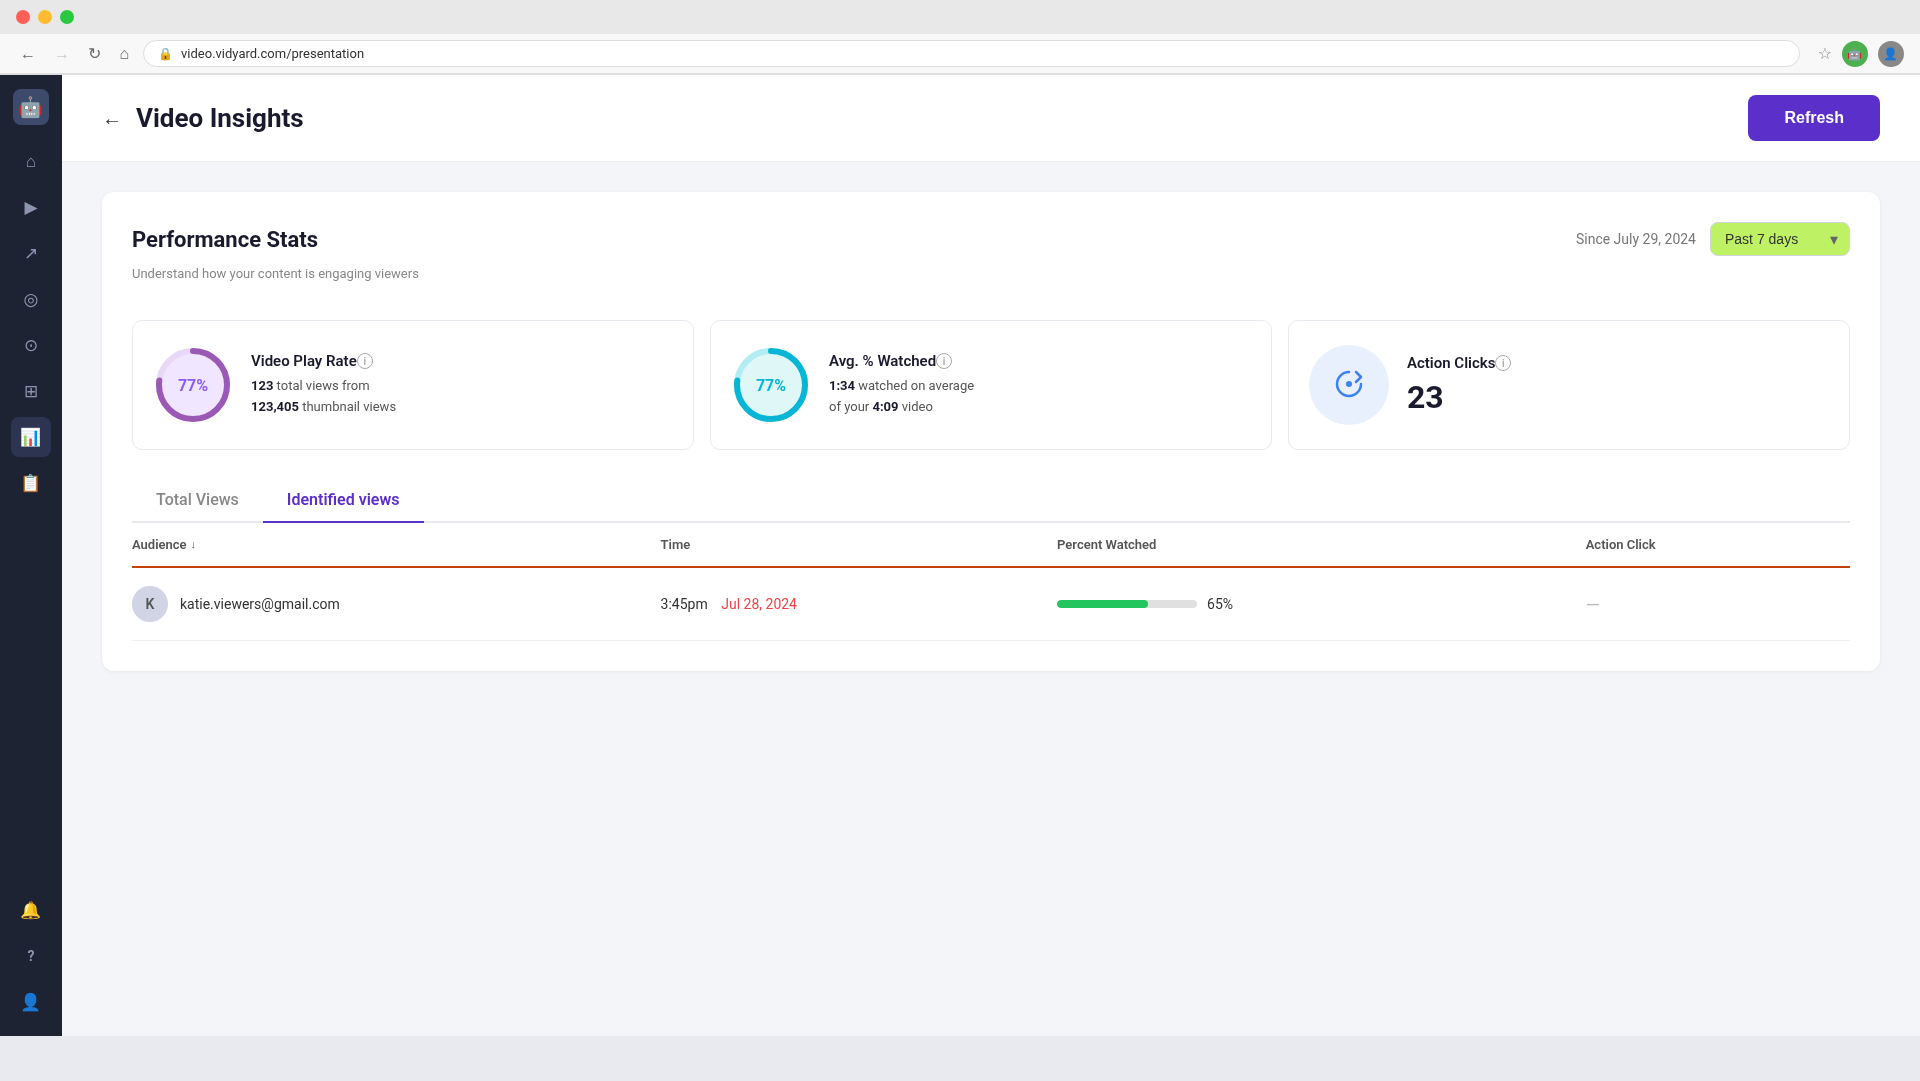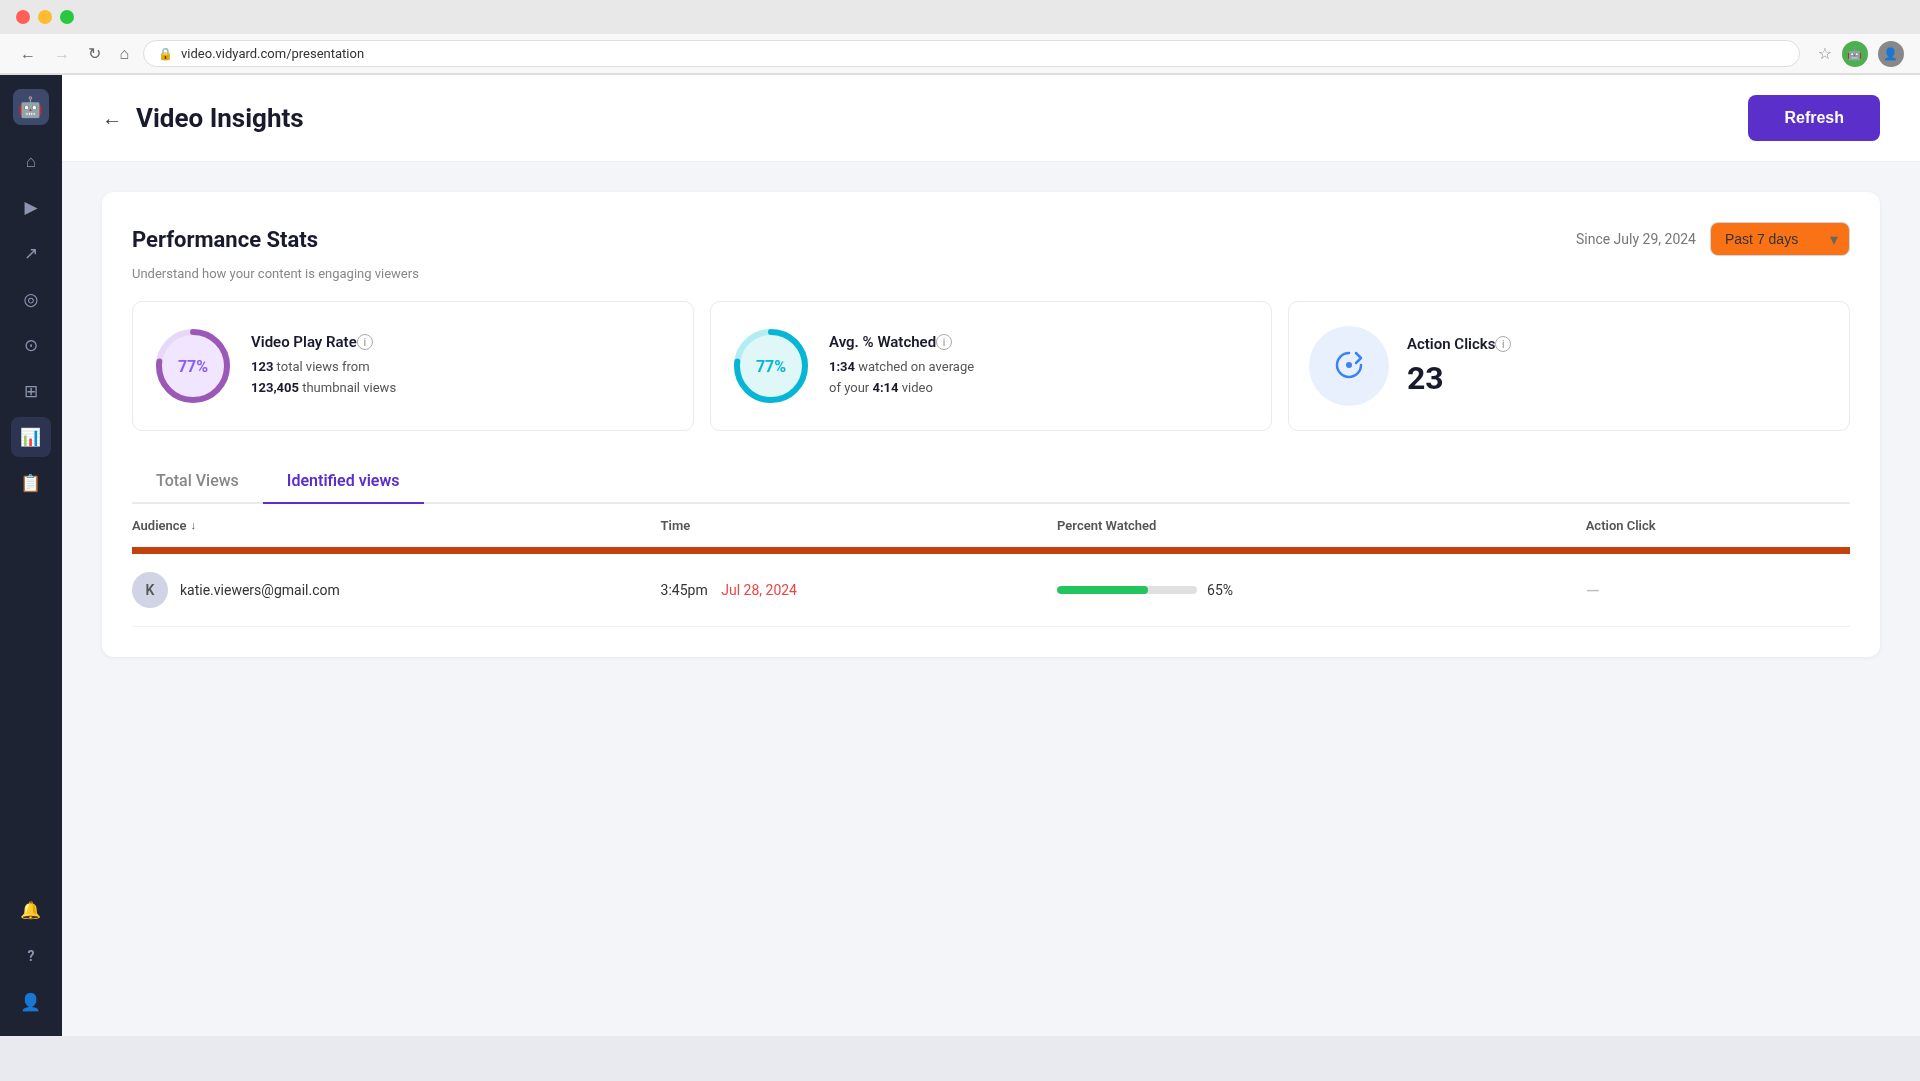--- a/index.html
+++ b/index.html
@@ -168,40 +168,40 @@
     .period-select-wrapper {
       position: relative;
       display: inline-block;
     }
     .period-select-wrapper select {
       border: 1.5px solid #d0d4df;
       border-radius: 8px;
       padding: 8px 36px 8px 14px;
       font-size: 14px;
       color: #333;
-      background: #f97316;
+      background: #bef264;
       cursor: pointer;
       appearance: none;
       -webkit-appearance: none;
       min-width: 140px;
     }
     .period-select-wrapper::after {
       content: '▾';
       position: absolute;
       right: 12px;
       top: 50%;
       transform: translateY(-50%);
       color: #666;
       pointer-events: none;
     }
 
     .stats-subtitle {
       font-size: 13px;
       color: #888;
-      margin-bottom: 20px;
+      margin-bottom: 39px;
     }
 
     
     .metrics-row {
       display: flex;
       gap: 16px;
     }
     .metric-card {
       flex: 1;
       border: 1.5px solid #e8eaf0;
@@ -286,21 +286,21 @@
     }
     .views-tab.active {
       color: #5b2fc9;
       border-bottom: 2px solid #5b2fc9;
       font-weight: 600;
     }
     .views-header {
       display: flex;
       align-items: center;
       padding: 14px 0;
-      border-bottom: 7px solid #c2410c;
+      border-bottom: 2px solid #c2410c;
     }
     .views-col-audience {
       flex: 2;
       font-size: 13px;
       font-weight: 600;
       color: #555;
       display: flex;
       align-items: center;
       gap: 4px;
     }
@@ -516,21 +516,21 @@
               </svg>
               <span class="metric-circle-text" style="color:#06b6d4;">77%</span>
             </div>
             <div class="metric-info">
               <div class="metric-label">
                 <span>Avg. % Watched</span>
                 <span class="info-icon">i</span>
               </div>
               <div class="metric-stat">
                 <strong>1:34</strong><span> watched on average</span><br>
-                <span>of your </span><strong>4:14</strong><span> video</span>
+                <span>of your </span><strong>4:09</strong><span> video</span>
               </div>
             </div>
           </div>
 
           <div class="metric-card">
             <div class="action-clicks-icon">
               <svg width="38" height="38" viewBox="0 0 38 38" fill="none" xmlns="http://www.w3.org/2000/svg">
                 <path d="M19 6C12.373 6 7 11.373 7 18C7 24.627 12.373 30 19 30C25.627 30 31 24.627 31 18" stroke="#3b82f6" stroke-width="2.5" stroke-linecap="round"></path>
                 <path d="M26 6L31 11L26 16" stroke="#3b82f6" stroke-width="2.5" stroke-linecap="round" stroke-linejoin="round"></path>
                 <circle cx="19" cy="18" r="3" fill="#3b82f6"></circle>

